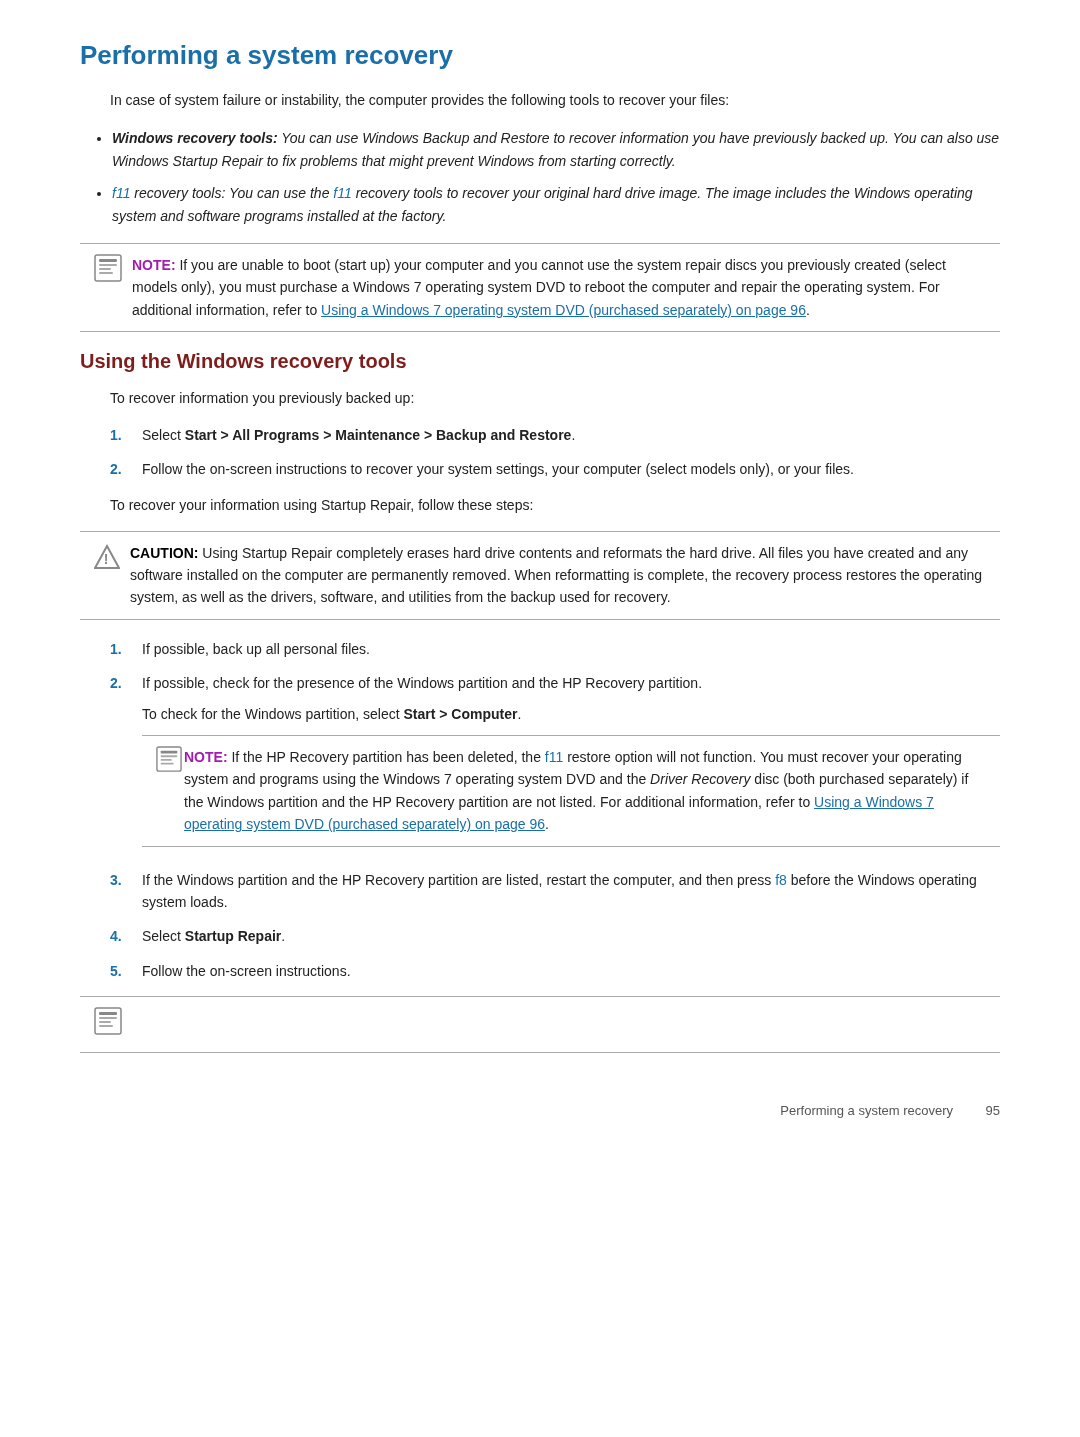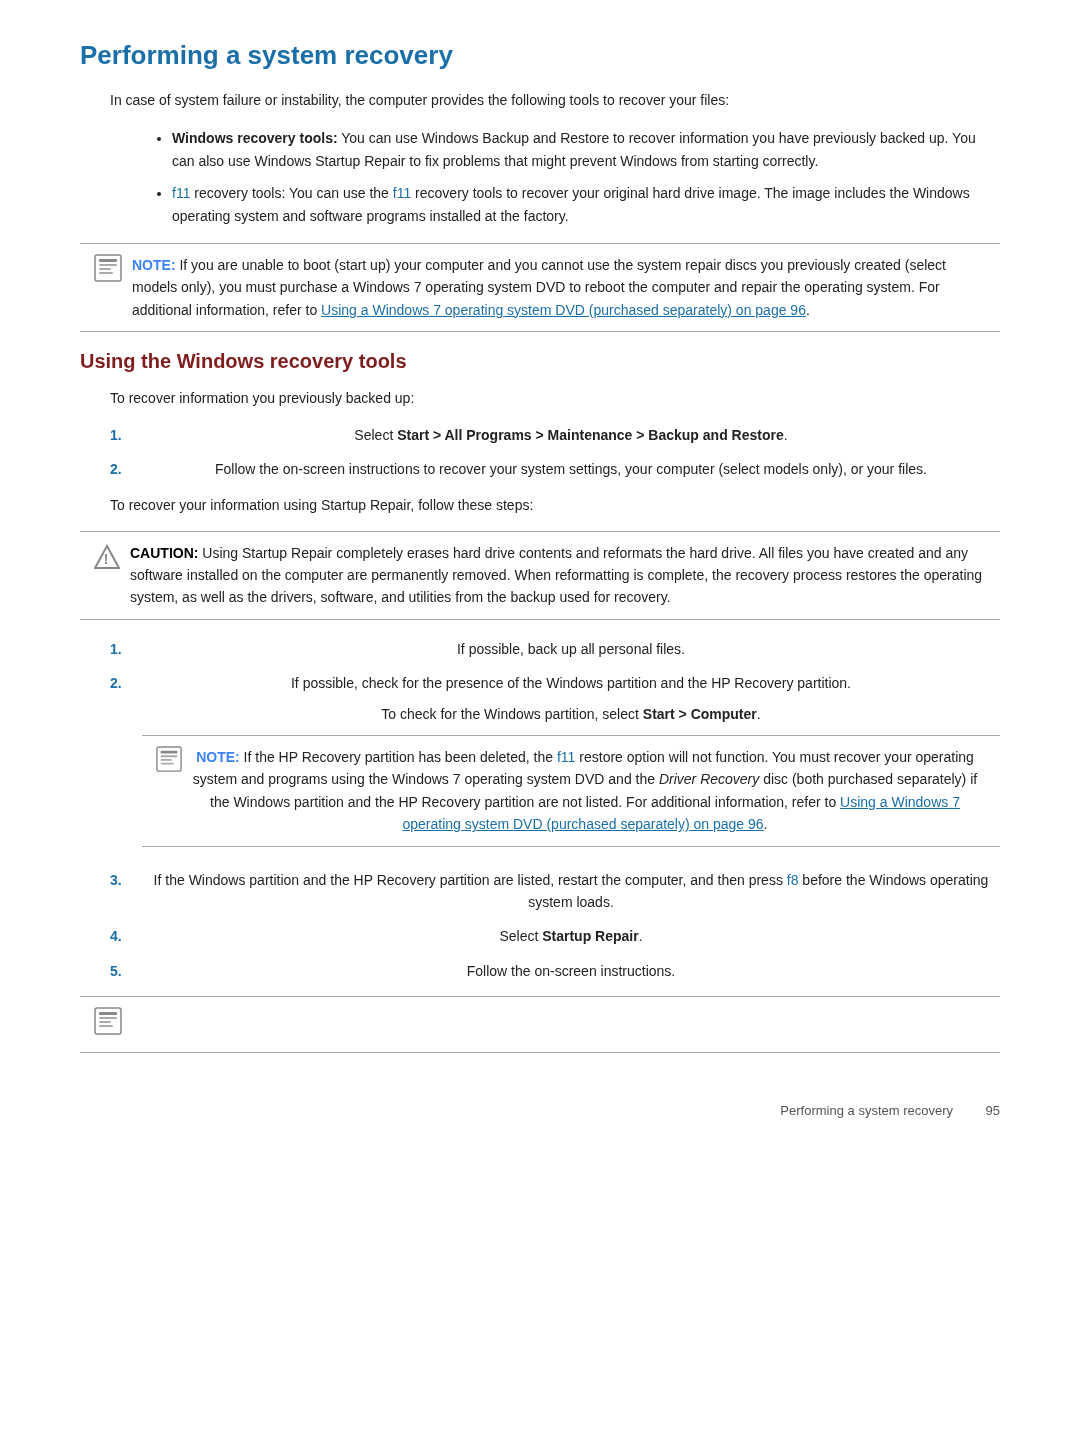--- a/index.html
+++ b/index.html
@@ -34,23 +34,24 @@
       margin-top: 8px;
     }
 
     .intro-paragraph {
       margin-left: 30px;
       margin-bottom: 16px;
       line-height: 1.6;
     }
 
     .bullet-list {
-      margin-left: 92px;
+      margin-left: 32px;
       margin-bottom: 16px;
       list-style: disc;
+      font-style: italic;
     }
 
     .bullet-list li {
       margin-bottom: 10px;
       line-height: 1.6;
     }
 
     .note-box {
       border-top: 1px solid #aaaaaa;
       border-bottom: 1px solid #aaaaaa;
@@ -75,21 +76,21 @@
       line-height: 1.6;
     }
 
     .caution-icon {
       flex-shrink: 0;
       margin-top: 2px;
     }
 
     .note-label {
       font-weight: bold;
-      color: #3b82f6;
+      color: #a21caf;
     }
 
     .caution-label {
       font-weight: bold;
       color: #000000;
     }
 
     .link {
       color: #1a6fa8;
       text-decoration: underline;
@@ -124,21 +125,20 @@
 
     .ordered-list li .step-num {
       color: #1a6fa8;
       font-weight: bold;
       min-width: 20px;
       flex-shrink: 0;
     }
 
     .step-content {
       flex: 1;
-      text-align: center;
     }
 
     .step-content p {
       margin-bottom: 8px;
       line-height: 1.6;
     }
 
     .nested-note {
       border-top: 1px solid #aaaaaa;
       border-bottom: 1px solid #aaaaaa;

